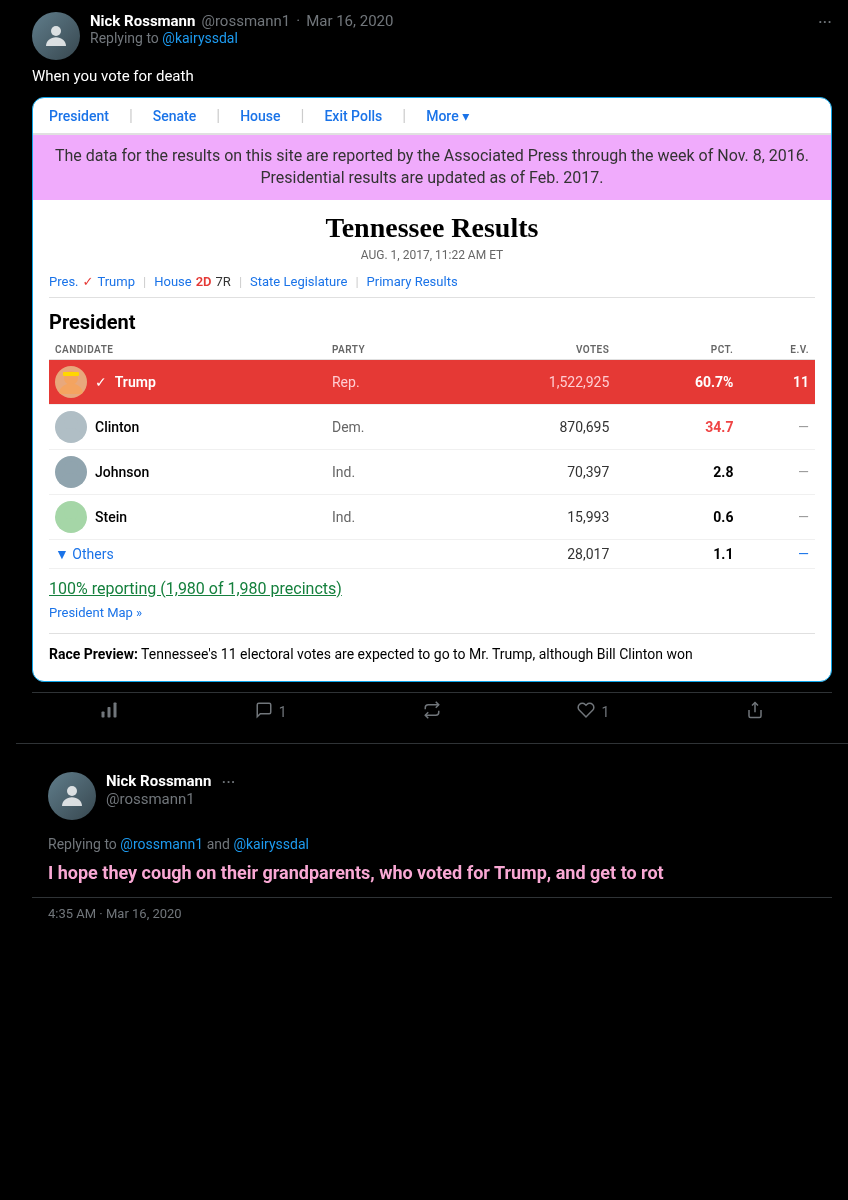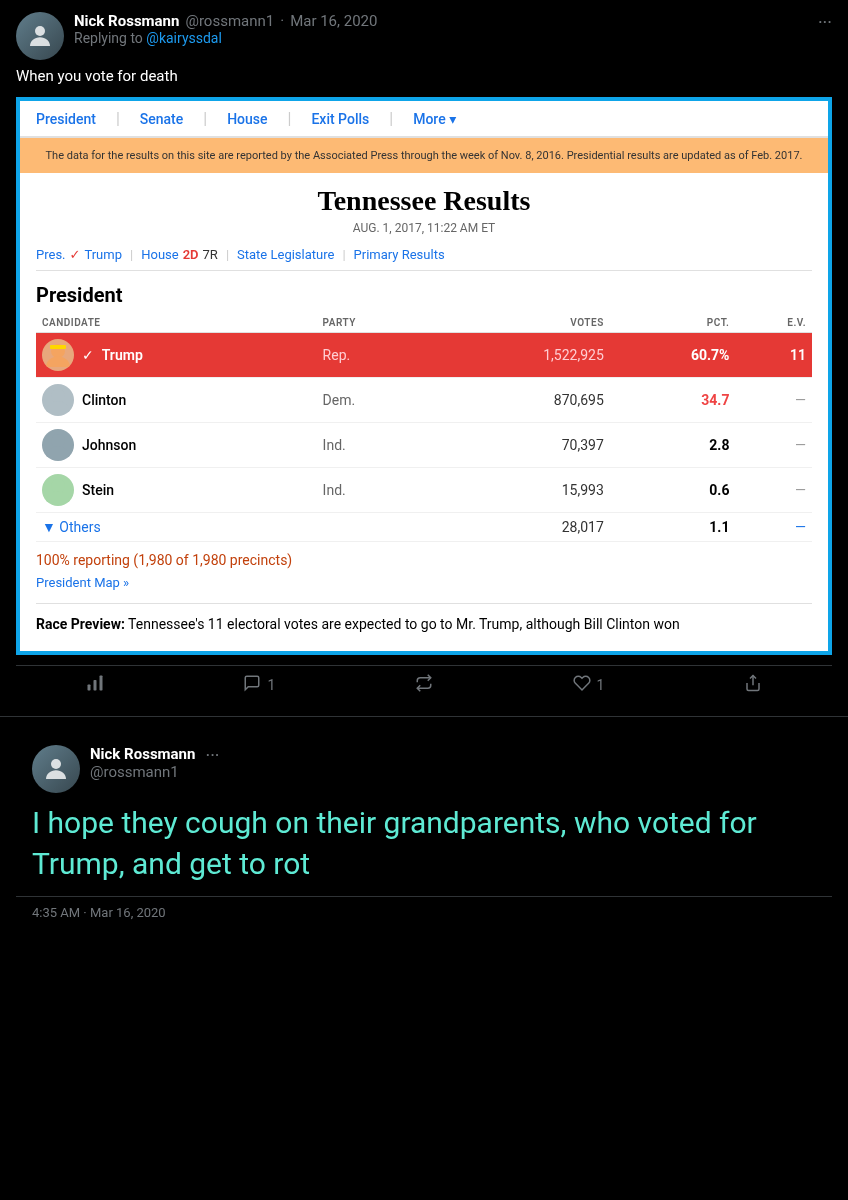--- a/index.html
+++ b/index.html
@@ -7,20 +7,21 @@
       background: #000;
       color: #fff;
       font-family: -apple-system, BlinkMacSystemFont, "Segoe UI", Roboto, sans-serif;
       width: 848px;
       min-height: 1200px;
     }
 
     .tweet-container {
       padding: 12px 16px;
       border-bottom: 1px solid #2f3336;
+      margin-left: 16px;
     }
 
     .tweet-header {
       display: flex;
       align-items: flex-start;
       gap: 10px;
       margin-bottom: 6px;
     }
 
     .avatar {
@@ -84,22 +85,22 @@
 
     .tweet-text {
       font-size: 15px;
       color: #fff;
       margin-bottom: 10px;
       line-height: 1.4;
     }
 
     
     .election-card {
-      border: 4px solid #0ea5e9;
-      border-radius: 0;
+      border: 1px solid #0ea5e9;
+      border-radius: 12px;
       overflow: hidden;
       background: #fff;
       color: #000;
       margin-bottom: 10px;
     }
 
     .election-nav {
       border-bottom: 2px solid #e0e0e0;
       padding: 8px 16px;
       display: flex;
@@ -112,23 +113,23 @@
       font-size: 14px;
       text-decoration: none;
       font-weight: 500;
     }
 
     .election-nav .separator {
       color: #ccc;
     }
 
     .disclaimer-box {
-      background: #fdba74;
+      background: #f0abfc;
       padding: 10px 16px;
-      font-size: 11px;
+      font-size: 16px;
       color: #333;
       text-align: center;
       line-height: 1.4;
     }
 
     .results-content {
       padding: 0 16px 16px;
     }
 
     .results-title {
@@ -295,24 +296,25 @@
 
     .trump-row .ev-cell {
       color: #fff;
     }
 
     .others-row td {
       color: #1a73e8;
     }
 
     .reporting-text {
-      font-size: 14px;
-      color: #c2410c;
+      font-size: 16px;
+      color: #15803d;
       margin-top: 10px;
       margin-bottom: 4px;
+      text-decoration: underline;
     }
 
     .president-map-link {
       color: #1a73e8;
       font-size: 13px;
       text-decoration: none;
     }
 
     .race-preview {
       font-size: 14px;
@@ -360,23 +362,23 @@
       align-items: flex-start;
       gap: 10px;
       margin-bottom: 4px;
     }
 
     .replying-section {
       padding: 4px 16px 8px;
     }
 
     .big-tweet-text {
-      font-size: 30px;
-      font-weight: 400;
-      color: #5eead4;
+      font-size: 18px;
+      font-weight: 700;
+      color: #f9a8d4;
       line-height: 1.35;
       padding: 0 16px 12px;
     }
 
     .tweet-timestamp {
       color: #71767b;
       font-size: 13px;
       padding: 8px 16px 12px;
       border-top: 1px solid #2f3336;
     }
@@ -686,17 +688,25 @@
       <div class="user-info">
         <div class="user-name-row">
           <span class="display-name">Nick Rossmann</span>
         </div>
         <div class="username">@rossmann1</div>
       </div>
       <div class="more-btn">···</div>
     </div>
   </div>
 
+  <div class="replying-section">
+    <span class="replying-to">
+      <span>Replying to</span>
+      <a style="color:#1d9bf0; text-decoration:none;">@rossmann1</a>
+      <span style="color:#71767b;">and</span>
+      <a style="color:#1d9bf0; text-decoration:none;">@kairyssdal</a>
+    </span>
+  </div>
 
   <div class="big-tweet-text">I hope they cough on their grandparents, who voted for Trump, and get to rot</div>
 
   <div class="tweet-timestamp">4:35 AM · Mar 16, 2020</div>
 </div>
 
 </body></html>

